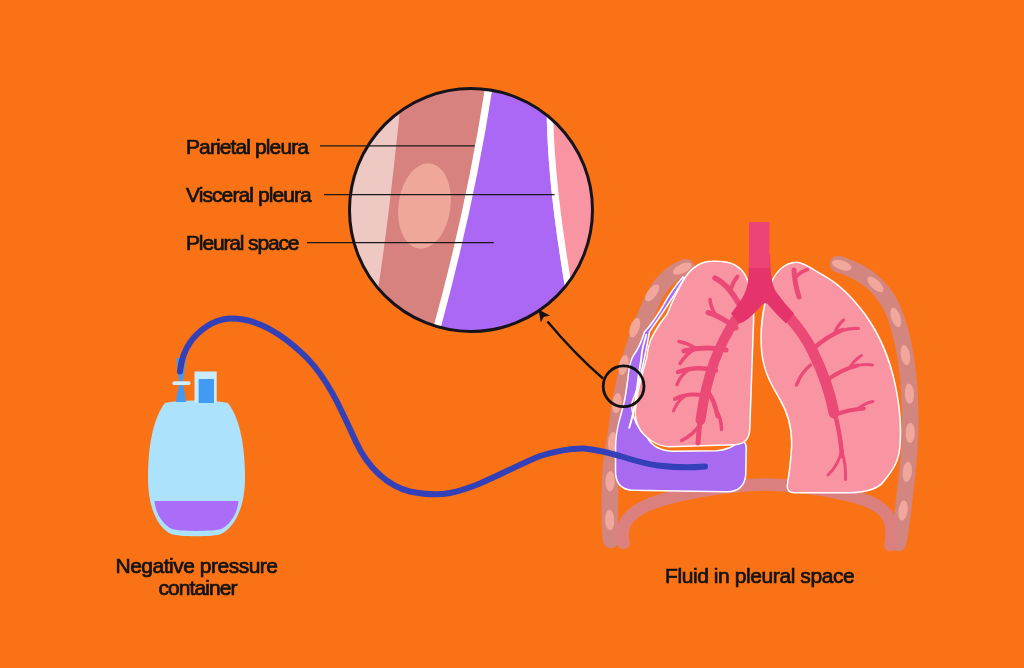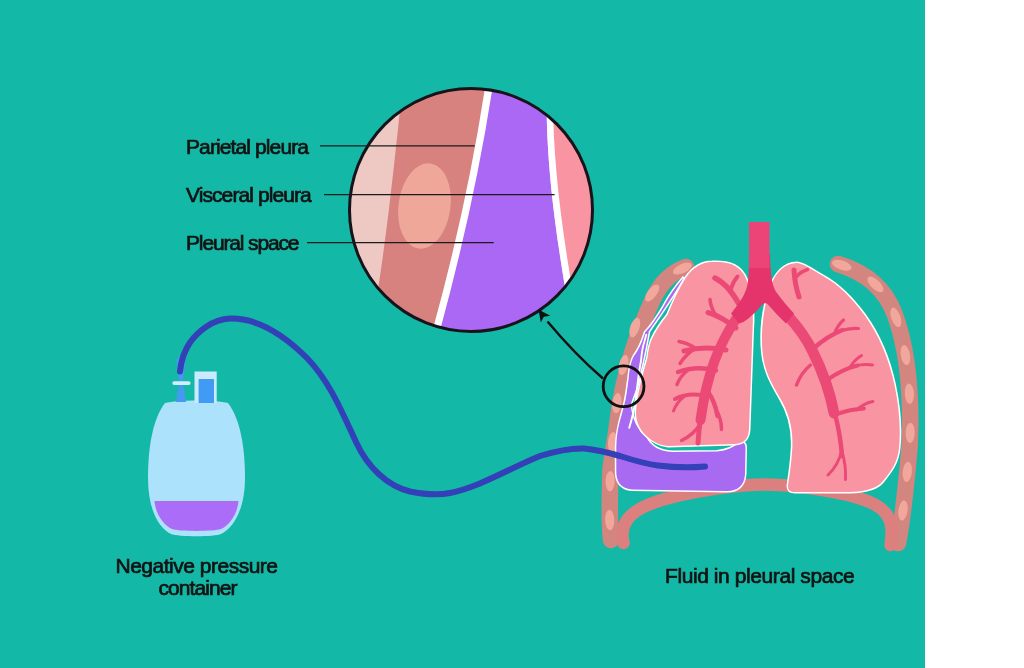--- a/index.html
+++ b/index.html
@@ -1,16 +1,16 @@
 <!DOCTYPE html>
 <html><head>
 <meta charset="utf-8">
 <style>
   html,body{margin:0;padding:0;background:#fff;}
-  .stage{position:relative;width:925px;height:668px;background:#14b8a6;overflow:hidden;
+  .stage{position:relative;width:1024px;height:668px;background:#f97316;overflow:hidden;
          font-family:"Liberation Sans", sans-serif;}
 </style>
 </head>
 <body>
 <div class="stage">
 <svg width="1024" height="668" viewBox="0 0 1024 668">
   <defs>
     <clipPath id="circ">
           <circle cx="471" cy="210" r="121"></circle>
         </clipPath>

